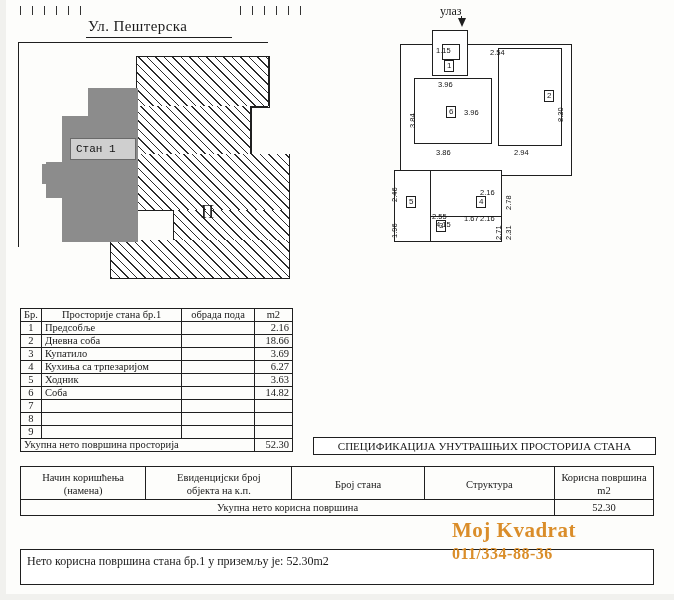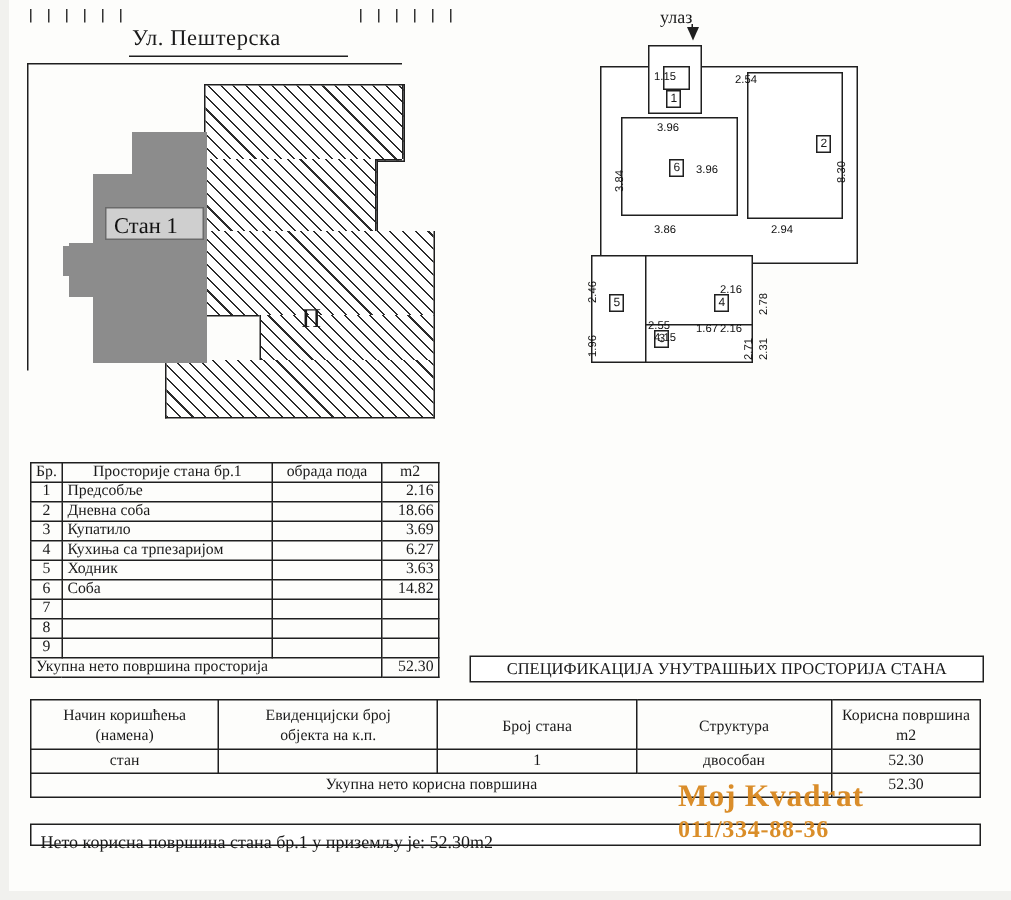--- a/index.html
+++ b/index.html
@@ -82,23 +82,23 @@
     position: absolute;
     left: 18px; top: 42px;
     width: 300px; height: 230px;
   }
   #site-frame-left { position:absolute; left:0; top:0; width:1px; height:205px; background:#1f1f1f; }
   #site-frame-top  { position:absolute; left:0; top:0; width:250px; height:1px; background:#1f1f1f; }
 
   #stan1-label {
     position: absolute;
     left: 58px; top: 101px;
-    font-size: 15px;
+    font-size: 11px;
     color: #111;
-    font-family: Liberation Serif, serif;
+    font-family: Liberation Mono, monospace;
   }
   #p-label {
     position: absolute;
     left: 183px; top: 160px;
     font-size: 18px;
     font-family: "Liberation Serif", serif;
   }
 
   
   #unit-plan {
@@ -170,21 +170,21 @@
   #bottom-table .c2 { width: 146px; }
   #bottom-table .c3 { width: 134px; }
   #bottom-table .c4 { width: 130px; }
   #bottom-table .c5 { width: 96px; }
   #bottom-table .lbl-2line { line-height: 13px; padding-top: 2px; }
 
   #net-area-row {
     position: absolute;
     left: 20px; top: 549px;
     width: 634px;
-    height: 15px;
+    height: 36px;
     border: 1px solid #1f1f1f;
     font-size: 12px;
     line-height: 22px;
     padding-left: 6px;
     box-sizing: border-box;
     background: #fff;
   }
 
   
   #watermark {
@@ -369,27 +369,20 @@
   <table id="bottom-table">
     <tbody id="bottom-tbody">
         <tr>
           <td class="c1 tall lbl-2line">Начин коришћења<br>(намена)</td>
           <td class="c2 tall lbl-2line">Евиденцијски број<br>објекта на к.п.</td>
           <td class="c3 tall lbl-2line">Број стана</td>
           <td class="c4 tall lbl-2line">Структура</td>
           <td class="c5 tall lbl-2line">Корисна површина<br>m2</td>
         </tr>
         <tr>
-          <td class="c1">стан</td>
-          <td class="c2"></td>
-          <td class="c3">1</td>
-          <td class="c4">двособан</td>
-          <td class="c5">52.30</td>
-        </tr>
-        <tr>
           <td colspan="4">Укупна нето корисна површина</td>
           <td class="c5">52.30</td>
         </tr>
       </tbody>
   </table>
 
   <div id="net-area-row">Нето корисна површина стана бр.1 у приземљу је: 52.30m2</div>
 
   <div id="watermark">
     <div>Moj Kvadrat</div>

